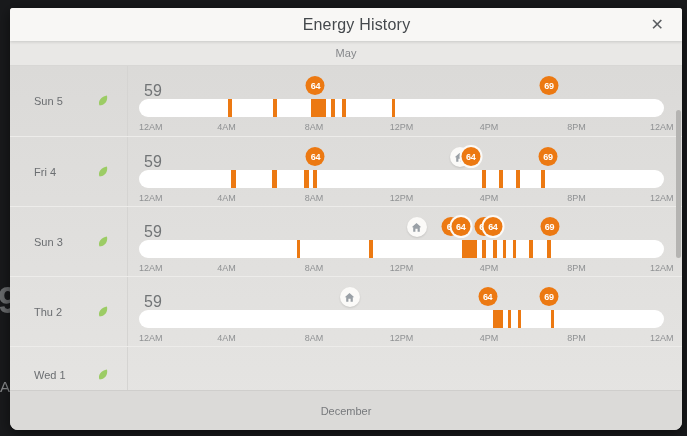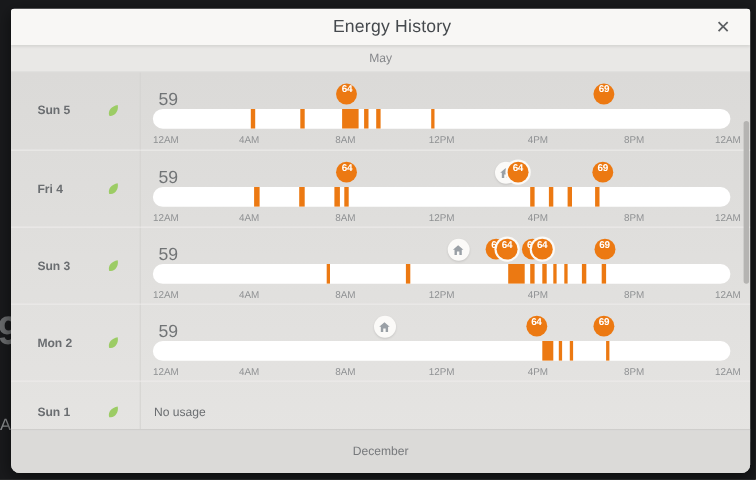--- a/index.html
+++ b/index.html
@@ -17,30 +17,30 @@
          font-size:16px;color:#5b5e61;cursor:pointer;padding:0 4px;}
   .month-band{height:25px;background:#e9e8e6;display:flex;align-items:center;justify-content:center;
          font-size:11px;color:#85878a;}
   .month-band.top{border-bottom:1px solid #d8d7d5;}
   .month-band.bottom{position:absolute;left:0;right:0;bottom:0;height:40px;background:#dbdad8;border-top:1px solid #cfcecc;color:#77797c;}
   .rows{background:linear-gradient(#dbdad8,#e5e4e2);}
   .row{display:flex;height:70px;}
   .row.short{height:56px;}
   .row + .row{border-top:1px solid #edecea;}
   .day-cell{width:118px;flex:0 0 118px;border-right:1px solid #d5d4d2;display:flex;align-items:center;
-         justify-content:space-between;padding:0 18px 0 24px;font-weight:bold;}
+         justify-content:space-between;padding:0 18px 0 24px;}
   .day-label{font-size:11px;color:#6b6e71;}
   .leaf{width:12px;height:12px;color:var(--leaf,#9ccc65);display:flex;}
   .chart-cell{position:relative;flex:1;}
   .baseline{position:absolute;left:16px;top:19px;font-size:16px;line-height:11px;color:#717476;}
   .bar{position:absolute;left:11px;right:18px;top:33px;height:18px;background:#ffffff;border-radius:10px;overflow:hidden;}
   .seg{position:absolute;top:0;bottom:0;background:var(--accent,#ec7912);}
   .marker-layer{position:absolute;left:11px;right:18px;top:10px;height:21px;}
   .badge{position:absolute;top:0;width:19px;height:19px;border-radius:50%;background:var(--accent,#ec7912);
-         transform:translateX(-50%);display:flex;align-items:flex-start;justify-content:center;}
+         transform:translateX(-50%);display:flex;align-items:center;justify-content:center;}
   .badge span{color:#fff;font-size:9px;font-weight:bold;letter-spacing:-.3px;}
   .badge.ring{box-shadow:0 0 0 2px #fbfaf8;}
   .home-marker{position:absolute;top:0;width:20px;height:20px;border-radius:50%;background:#fbfaf8;
          transform:translateX(-50%);display:flex;align-items:center;justify-content:center;color:var(--home_icon,#9aa0a6);
          box-shadow:0 1px 2px rgba(0,0,0,.12);}
   .ticks{position:absolute;left:11px;right:18px;top:56px;height:12px;}
   .ticks span{position:absolute;top:0;transform:translateX(-50%);font-size:9px;color:#8f9193;white-space:nowrap;}
   .ticks span.first{transform:none;}
   .ticks span.last{transform:translateX(-60%);}
   .no-usage{position:absolute;left:12px;top:0;bottom:0;display:flex;align-items:center;font-size:11px;color:#6b6e71;}
@@ -198,21 +198,21 @@
               <span style="left: 33.3333%;">8AM</span>
               <span style="left: 50%;">12PM</span>
               <span style="left: 66.6667%;">4PM</span>
               <span style="left: 83.3333%;">8PM</span>
               <span class="last" style="left: 100%;">12AM</span>
             </div>
           </div>
         </div>
         <div class="row">
           <div class="day-cell">
-            <div class="day-label">Mon 2</div>
+            <div class="day-label">Thu 2</div>
             <div class="leaf">
               <svg viewBox="0 0 12 12" width="12" height="12">
                 <path fill="currentColor" transform="rotate(-10 6 6)" d="M1.6 9.6 C1.1 4.6 5.2 1.4 10.9 1.3 C11 6.6 7.4 10.1 3.1 9.9 C2.5 9.9 2 9.8 1.6 9.6 Z"></path>
               </svg>
             </div>
           </div>
           <div class="chart-cell">
             <div class="baseline">59</div>
             <div class="marker-layer">
               <div class="home-marker" style="left: 40.1%;">
@@ -239,29 +239,26 @@
               <span style="left: 33.3333%;">8AM</span>
               <span style="left: 50%;">12PM</span>
               <span style="left: 66.6667%;">4PM</span>
               <span style="left: 83.3333%;">8PM</span>
               <span class="last" style="left: 100%;">12AM</span>
             </div>
           </div>
         </div>
         <div class="row short">
           <div class="day-cell">
-            <div class="day-label">Sun 1</div>
-            <div class="leaf">
-              <svg viewBox="0 0 12 12" width="12" height="12">
-                <path fill="currentColor" transform="rotate(-10 6 6)" d="M1.6 9.6 C1.1 4.6 5.2 1.4 10.9 1.3 C11 6.6 7.4 10.1 3.1 9.9 C2.5 9.9 2 9.8 1.6 9.6 Z"></path>
-              </svg>
-            </div>
-          </div>
-          <div class="chart-cell">
-            <div class="no-usage">No usage</div>
+            <div class="day-label">Wed 1</div>
+            <div class="leaf">
+              <svg viewBox="0 0 12 12" width="12" height="12">
+                <path fill="currentColor" transform="rotate(-10 6 6)" d="M1.6 9.6 C1.1 4.6 5.2 1.4 10.9 1.3 C11 6.6 7.4 10.1 3.1 9.9 C2.5 9.9 2 9.8 1.6 9.6 Z"></path>
+              </svg>
+            </div>
           </div>
         </div>
       </div>
     <div class="month-band bottom">
       <span>December</span>
     </div>
     <div class="scroll-thumb"></div>
   </div>
 </div>
 

